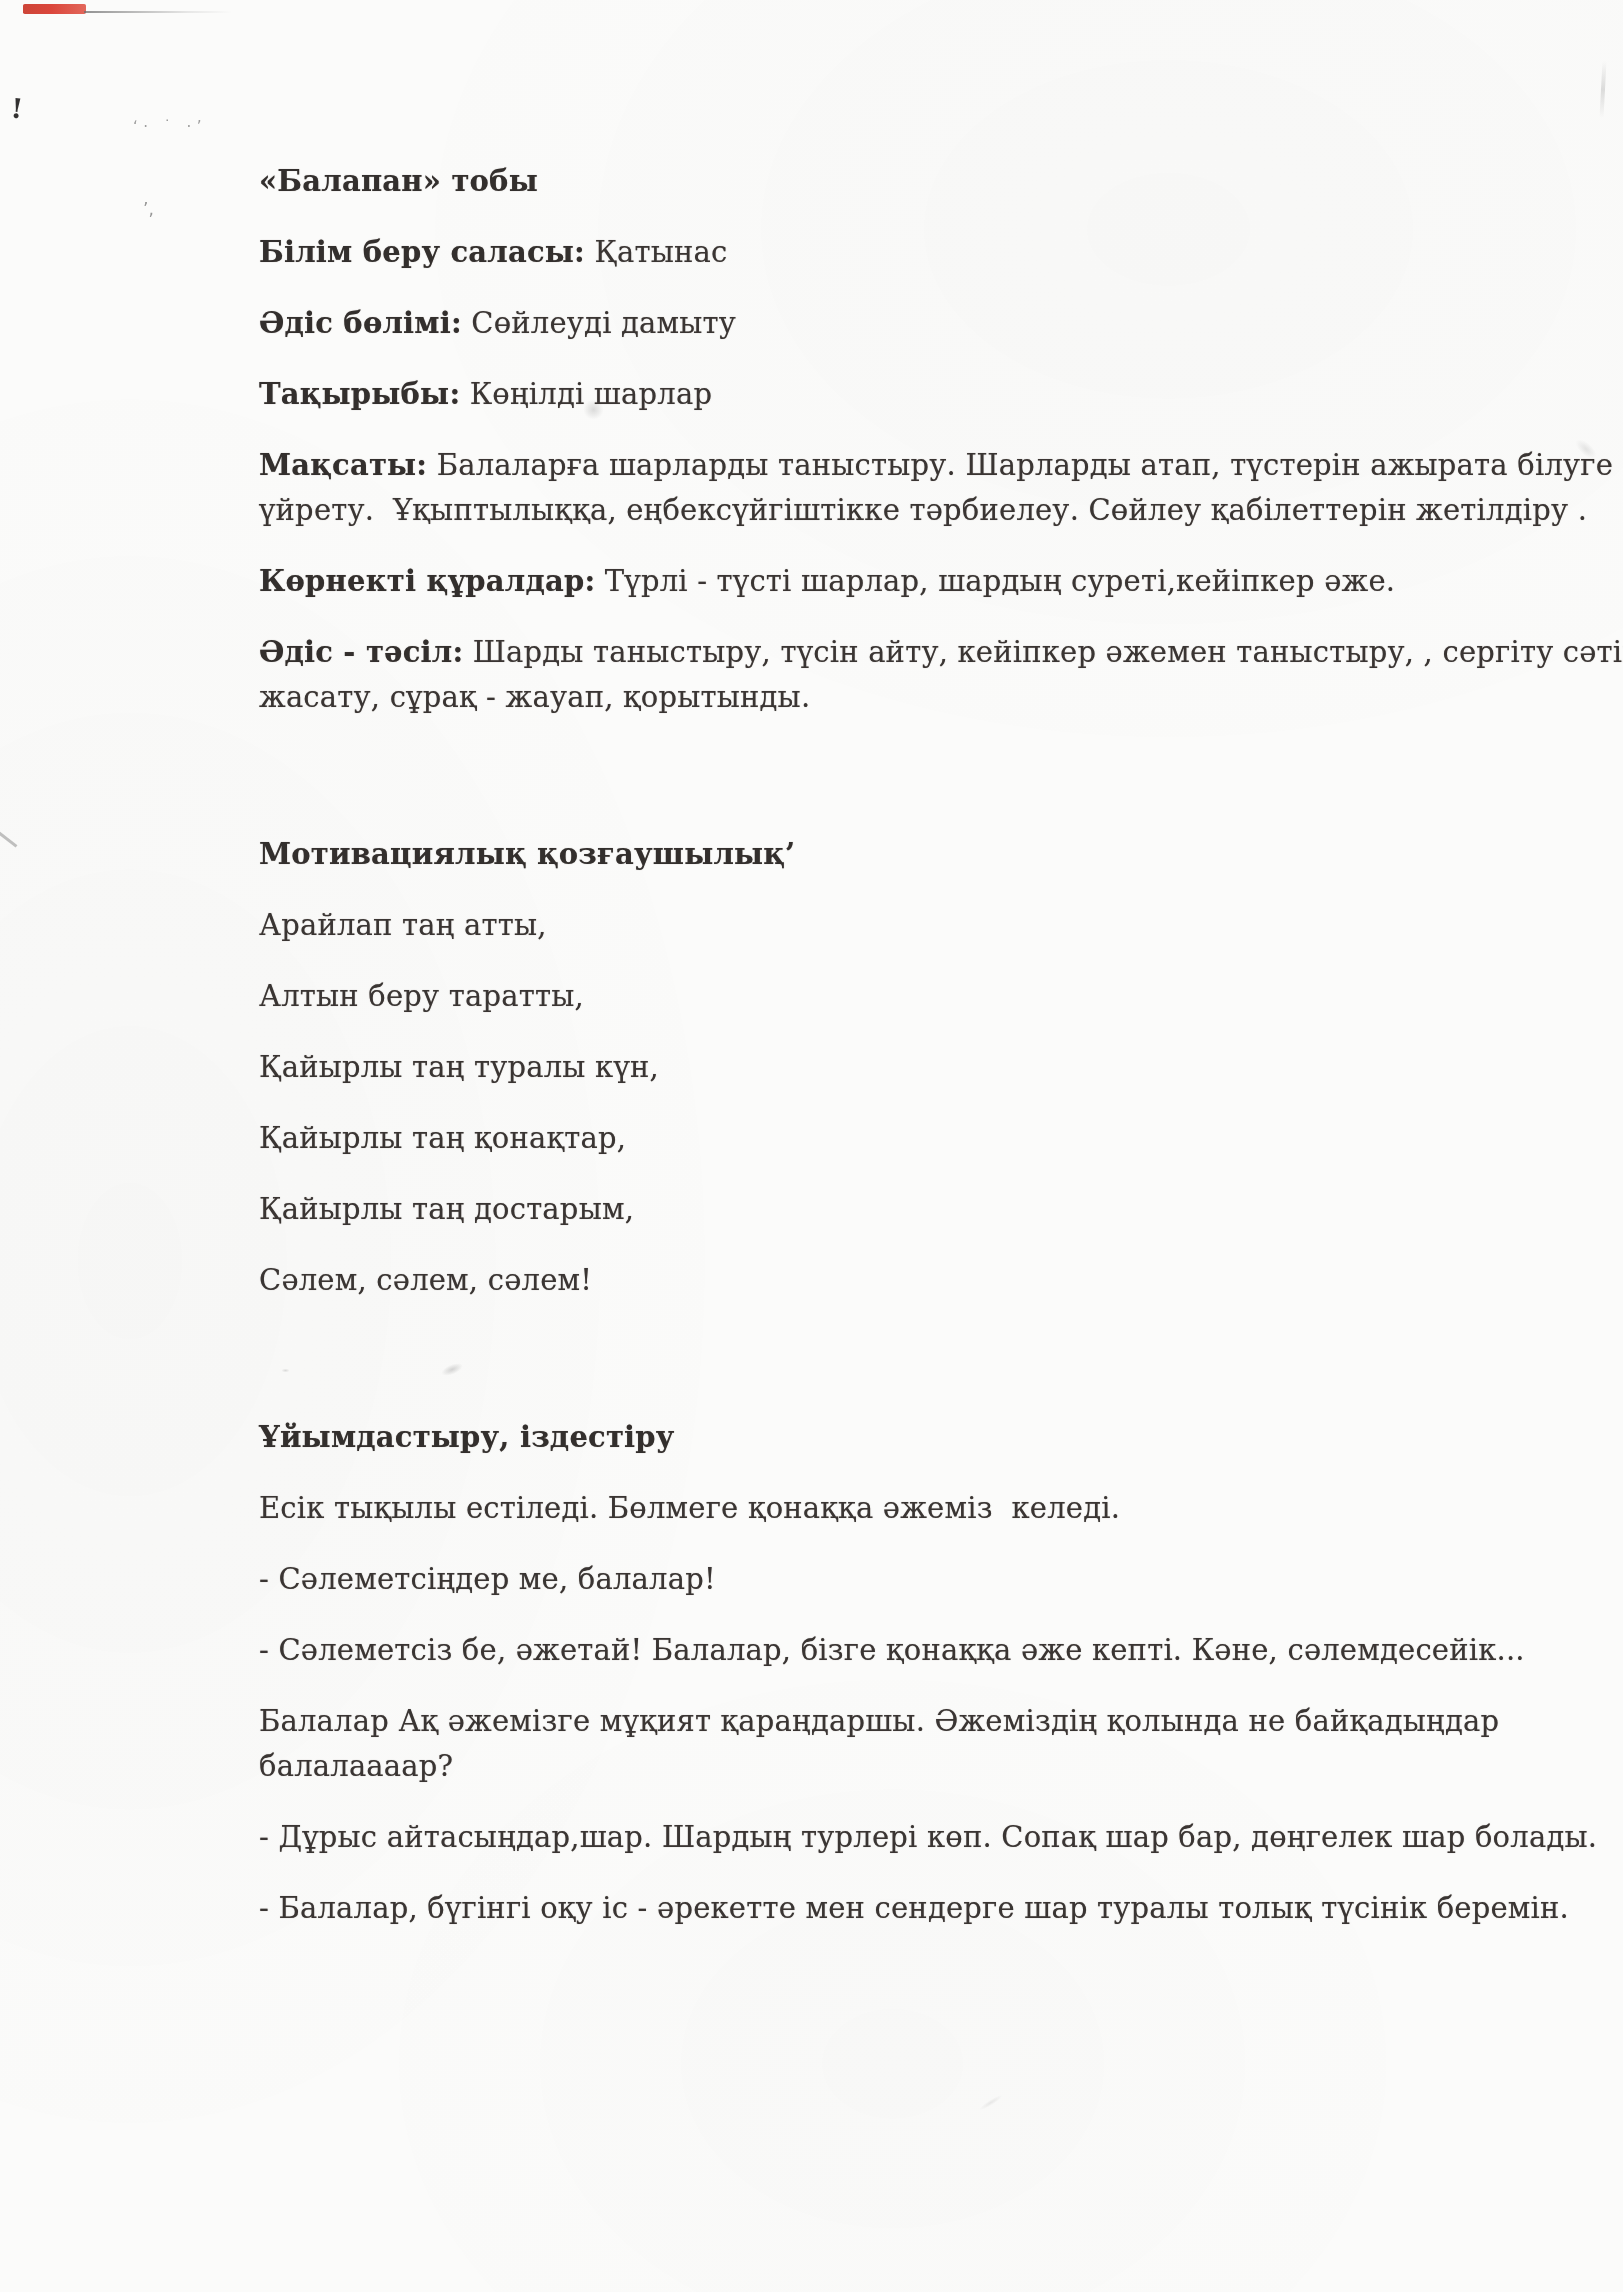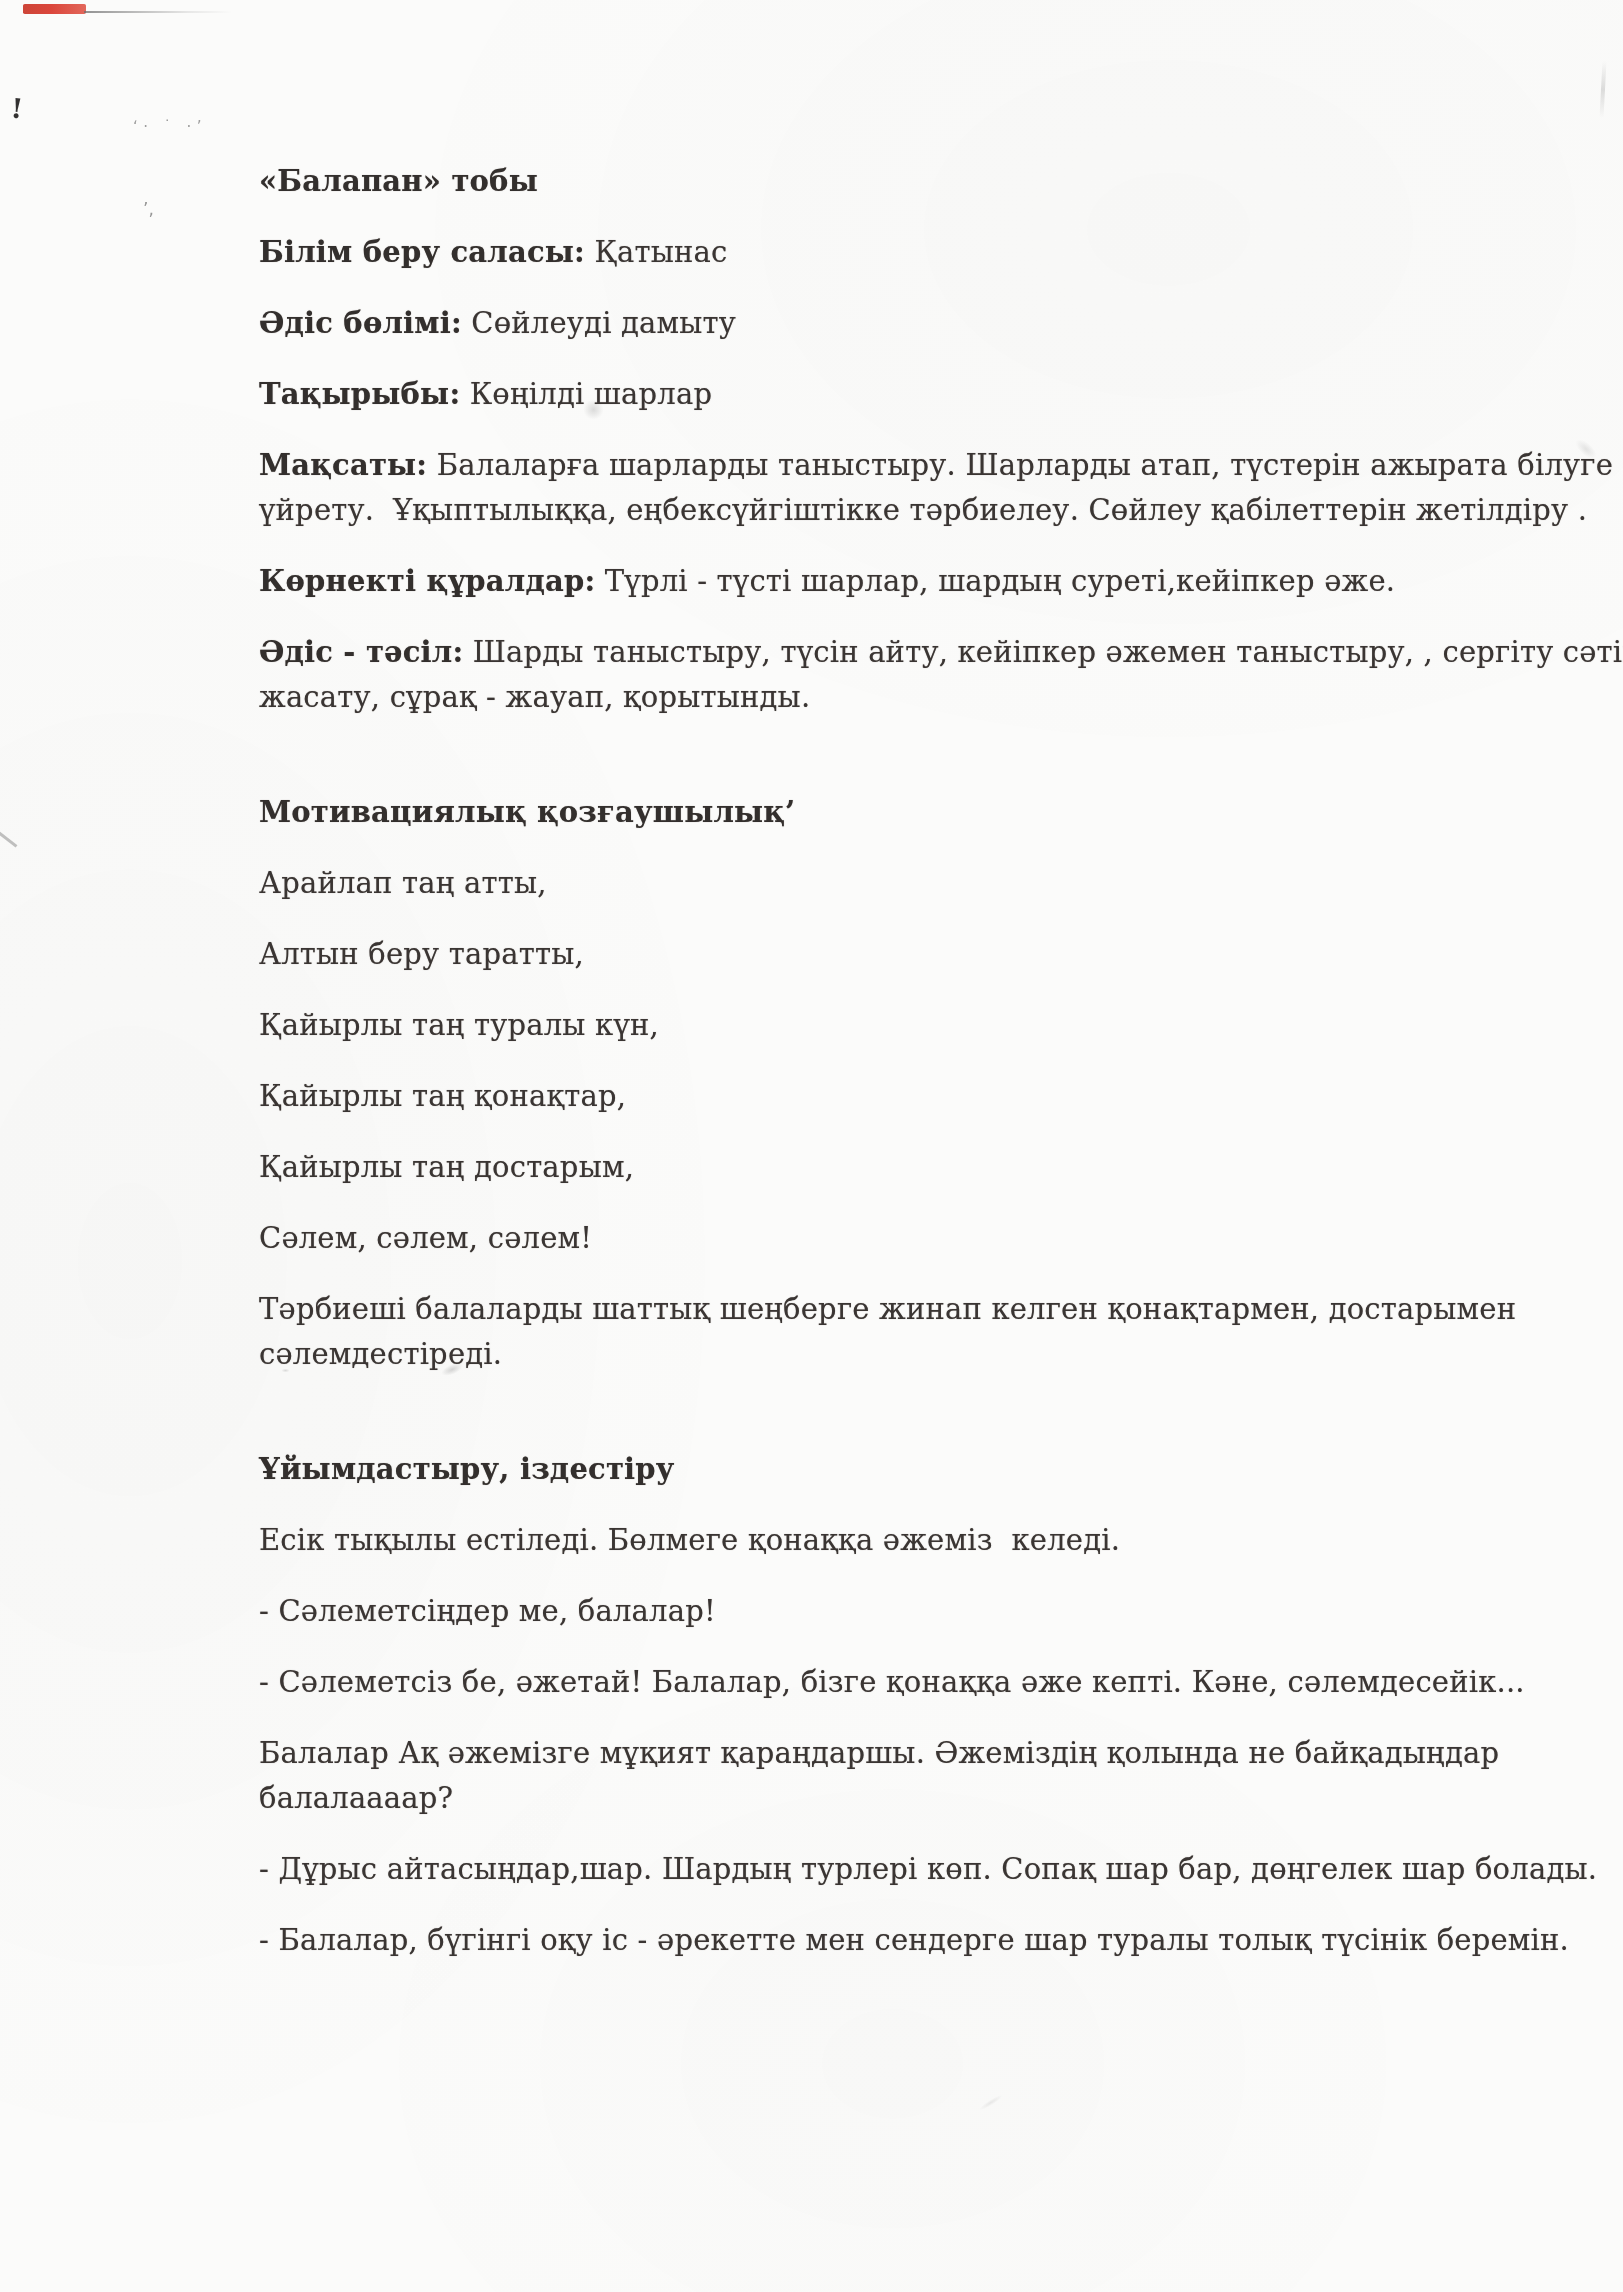--- a/index.html
+++ b/index.html
@@ -26,21 +26,21 @@
   .para {
     margin: 0 0 26px 0;
     font-size: 29px;
     line-height: 45px;
     color: #3a3533;
     white-space: pre;
     letter-spacing: 0.2px;
     text-shadow: 0 0 0.9px rgba(85, 76, 70, 0.55);
   }
   .para b { font-weight: bold; color: #332f2d; }
-  .para.gap { margin-top: 70px; }
+  .para.gap { margin-top: 112px; }
 
   
   .mark { position: absolute; }
   .red-bar {
     left: 23px; top: 3.6px; width: 63px; height: 10.7px;
     border-radius: 1.8px;
     background: linear-gradient(90deg, #c93527 0%, #d8372b 45%, #e05a4d 100%);
     opacity: 0.92;
   }
   .gray-tail {
@@ -107,21 +107,20 @@
     <p class="para"><b>Мақсаты:</b> Балаларға шарларды таныстыру. Шарларды атап, түстерін ажырата білуге<br>үйрету.  Ұқыптылыққа, еңбексүйгіштікке тәрбиелеу. Сөйлеу қабілеттерін жетілдіру .</p>
     <p class="para"><b>Көрнекті құралдар:</b> Түрлі - түсті шарлар, шардың суреті,кейіпкер әже.</p>
     <p class="para"><b>Әдіс - тәсіл:</b> Шарды таныстыру, түсін айту, кейіпкер әжемен таныстыру, , сергіту сәтін<br>жасату, сұрақ - жауап, қорытынды.</p>
     <p class="para gap"><b>Мотивациялық қозғаушылық’</b></p>
     <p class="para">Арайлап таң атты,</p>
     <p class="para">Алтын беру таратты,</p>
     <p class="para">Қайырлы таң туралы күн,</p>
     <p class="para">Қайырлы таң қонақтар,</p>
     <p class="para">Қайырлы таң достарым,</p>
     <p class="para">Сәлем, сәлем, сәлем!</p>
-    <p class="para">Тәрбиеші балаларды шаттық шеңберге жинап келген қонақтармен, достарымен<br>сәлемдестіреді.</p>
     <p class="para gap"><b>Ұйымдастыру, іздестіру</b></p>
     <p class="para">Есік тықылы естіледі. Бөлмеге қонаққа әжеміз  келеді.</p>
     <p class="para">- Сәлеметсіңдер ме, балалар!</p>
     <p class="para">- Сәлеметсіз бе, әжетай! Балалар, бізге қонаққа әже кепті. Кәне, сәлемдесейік...</p>
     <p class="para">Балалар Ақ әжемізге мұқият қараңдаршы. Әжеміздің қолында не байқадыңдар<br>балалаааар?</p>
     <p class="para">- Дұрыс айтасыңдар,шар. Шардың турлері көп. Сопақ шар бар, дөңгелек шар болады.</p>
     <p class="para">- Балалар, бүгінгі оқу іс - әрекетте мен сендерге шар туралы толық түсінік беремін.</p>
   </div>
 
 

